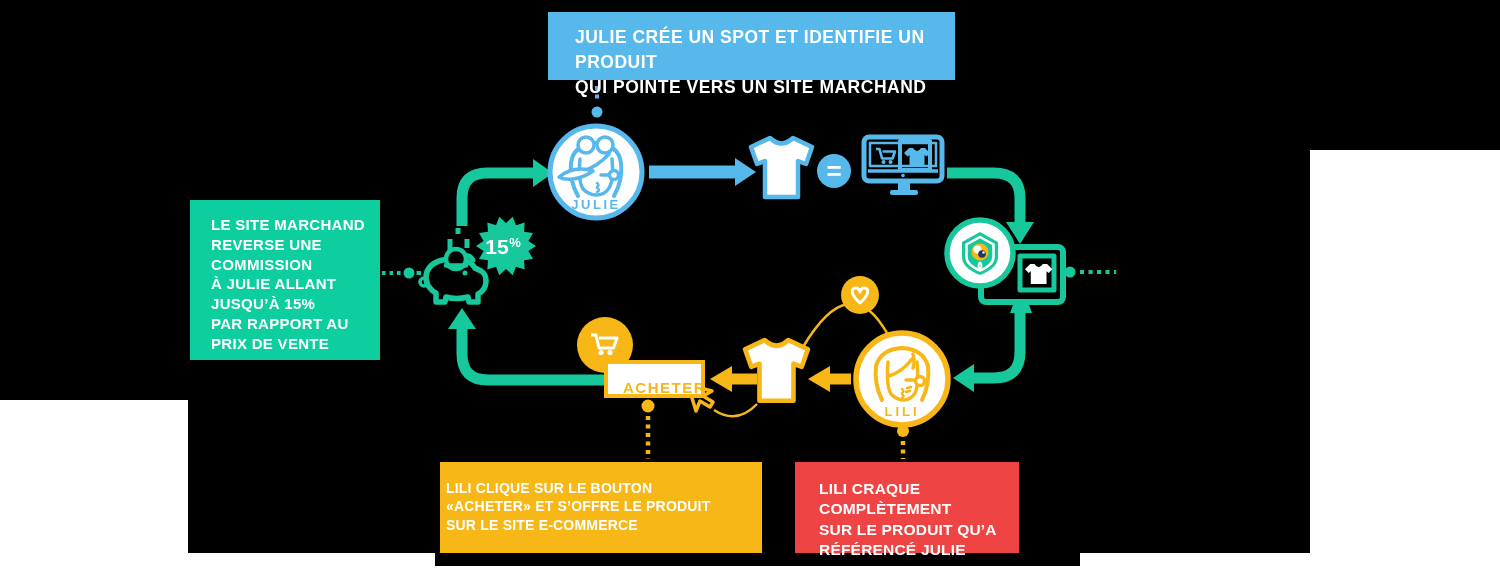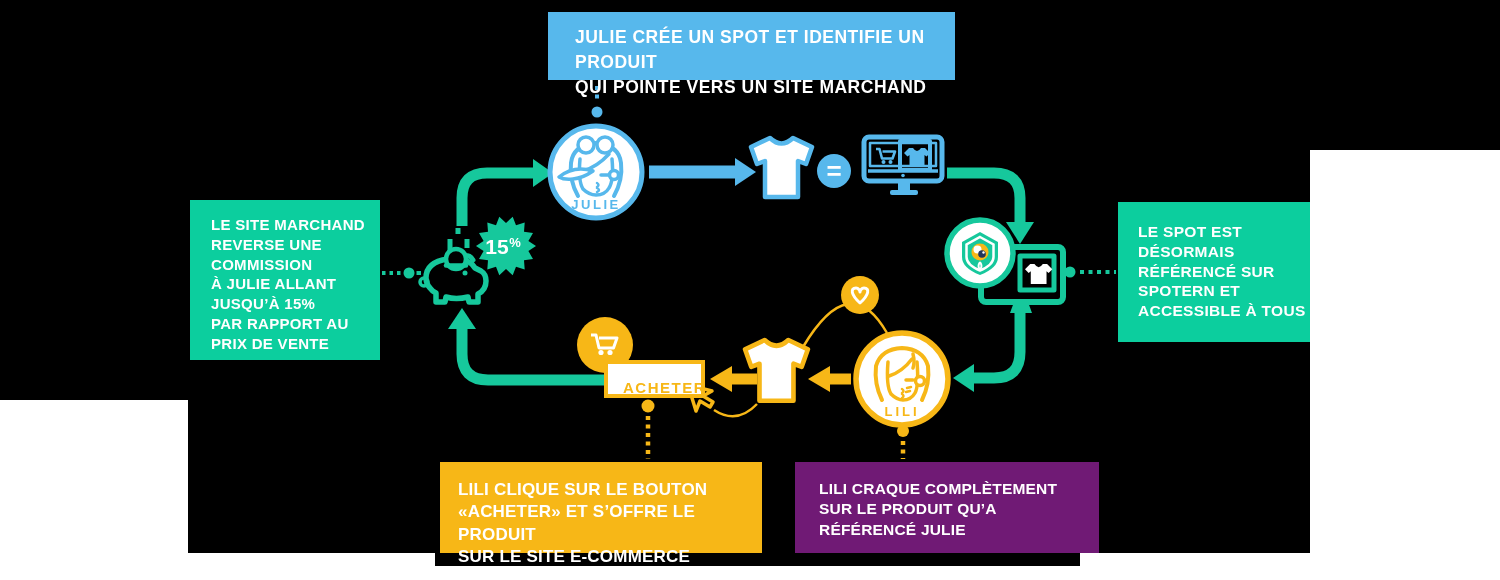--- a/index.html
+++ b/index.html
@@ -14,22 +14,22 @@
   .overlay{position:absolute;left:0;top:0;width:1500px;height:580px;pointer-events:none;}
   .callout{position:absolute;box-sizing:border-box;color:#fff;white-space:pre-line;
            text-transform:uppercase;}
   .co-top{left:548px;top:12px;width:407px;height:68px;background:#57b8ec;
           padding:13px 0 16px 27px;font-size:17.5px;line-height:1.42;letter-spacing:.5px;}
   .co-left{left:190px;top:200px;width:190px;height:160px;background:#0cce9e;
           padding:15px 0 8px 21px;font-size:15px;line-height:1.32;letter-spacing:.3px;}
   .co-right{left:1118px;top:202px;width:192px;height:140px;background:#0cce9e;
           padding:20px 0 0 20px;font-size:15.5px;line-height:1.28;letter-spacing:.3px;}
   .co-bl{left:440px;top:462px;width:322px;height:91px;background:#f7b717;
-          padding:17px 0 0 18px;font-size:17px;line-height:1.32;letter-spacing:.2px;}
-  .co-br{left:795px;top:462px;width:304px;height:91px;background:#701a75;
+          padding:17px 0 0 6px;font-size:14px;line-height:1.32;letter-spacing:.2px;}
+  .co-br{left:795px;top:462px;width:224px;height:91px;background:#ef4444;
           padding:17px 0 0 24px;font-size:15.5px;line-height:1.32;letter-spacing:.2px;}
   .buy-btn{position:absolute;left:604px;top:360px;width:101px;height:38px;
            background:#fff;border:4px solid #f7b717;color:#f7b717;
            font-family:"Liberation Sans",sans-serif;font-weight:700;font-size:15px;
            letter-spacing:1.5px;text-align:center;padding:15px;cursor:pointer;}
 </style>
 </head>
 <body>
 
 <div class="canvas">
@@ -214,25 +214,20 @@
 
   <div class="callout co-top">JULIE CRÉE UN SPOT ET IDENTIFIE UN PRODUIT
 QUI POINTE VERS UN SITE MARCHAND</div>
   <div class="callout co-left">LE SITE MARCHAND
 REVERSE UNE
 COMMISSION
 À JULIE ALLANT
 JUSQU’À 15%
 PAR RAPPORT AU
 PRIX DE VENTE</div>
-  <div class="callout co-right">LE SPOT EST
-DÉSORMAIS
-RÉFÉRENCÉ SUR
-SPOTERN ET
-ACCESSIBLE À TOUS</div>
   <div class="callout co-bl">LILI CLIQUE SUR LE BOUTON
 «ACHETER» ET S’OFFRE LE PRODUIT
 SUR LE SITE E-COMMERCE</div>
   <div class="callout co-br">LILI CRAQUE COMPLÈTEMENT
 SUR LE PRODUIT QU’A
 RÉFÉRENCÉ JULIE</div>
 
   <button class="buy-btn">ACHETER</button>
 
 </div>

